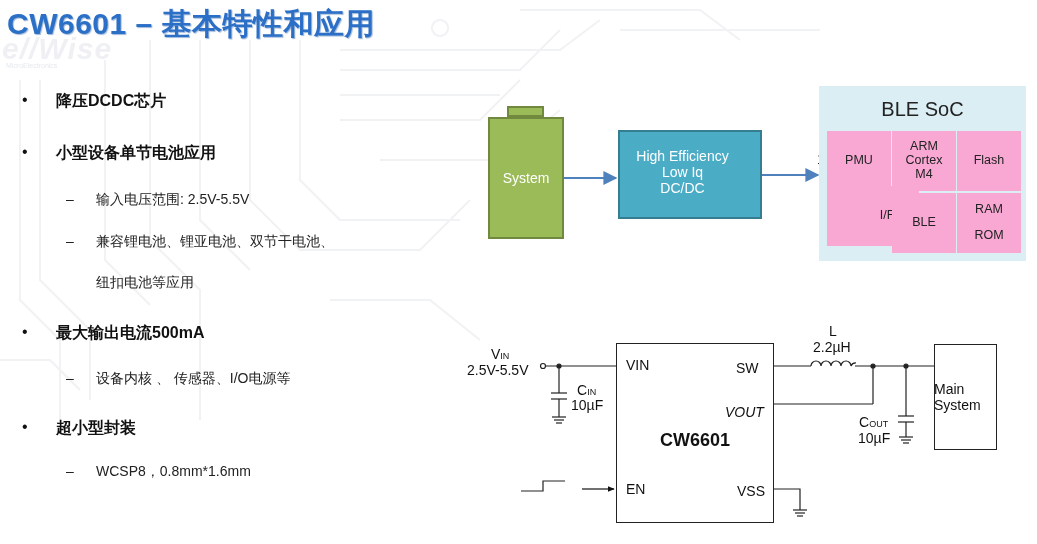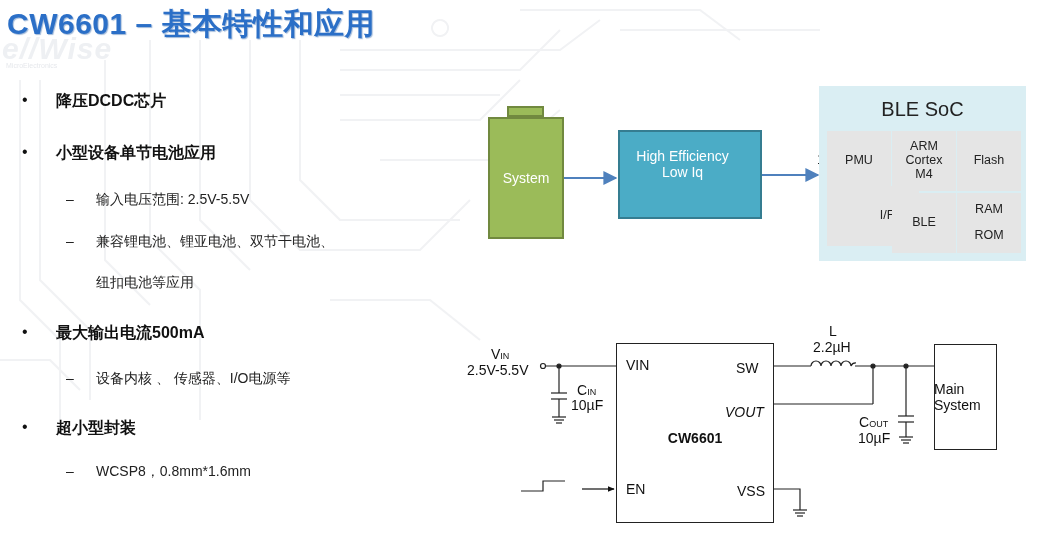--- a/index.html
+++ b/index.html
@@ -44,26 +44,26 @@
   
   .dcdc { position: absolute; left: 618px; top: 130px; width: 144px; height: 89px; background: #4bacc6; border: 2px solid #357d91; box-sizing: border-box; }
   .dcdc-label { position: absolute; left: 618px; top: 148px; width: 129px; color: #ffffff; font-size: 14px; text-align: center; line-height: 1.15; }
   .dcdc-label div { display: block; }
 
   .volt-label { position: absolute; left: 777px; top: 151px; font-size: 14px; color: #111; margin-left: 40px; }
 
   
   .soc { position: absolute; left: 819px; top: 86px; width: 207px; height: 175px; background: #daeef3; }
   .soc-title { position: absolute; left: 819px; top: 98px; width: 207px; font-size: 20px; color: #222; text-align: center; }
-  .soc-cell { position: absolute; width: 64px; height: 60px; background: #e5e5e5; font-size: 12.5px; color: #222;
+  .soc-cell { position: absolute; width: 64px; height: 60px; background: #f9a8d4; font-size: 12.5px; color: #222;
     display: flex; flex-direction: column; align-items: center; justify-content: center; line-height: 1.1; text-align: center; }
 
   
   .ic-box { position: absolute; left: 616px; top: 343px; width: 158px; height: 180px; border: 1.5px solid #222; box-sizing: border-box; background: transparent; }
-  .ic-name { position: absolute; left: 616px; top: 430px; width: 158px; text-align: center; font-weight: bold; font-size: 14px; color: #111; }
+  .ic-name { position: absolute; left: 616px; top: 430px; width: 158px; text-align: center; font-weight: bold; font-size: 18px; color: #111; }
   .pin { position: absolute; font-size: 14px; color: #111; }
   .sm { font-size: 14px; color: #111; }
   .sub { font-size: 9px; }
   .mainsys { position: absolute; left: 934px; top: 344px; width: 63px; height: 106px; border: 1.5px solid #222; box-sizing: border-box; }
   .mainsys-label { position: absolute; left: 934px; top: 381px; width: 63px; text-align: left; font-size: 14px; color: #111; line-height: 1.15; }
   svg.wires { position: absolute; left: 0; top: 0; z-index: 3; }
 </style>
 </head>
 <body>
 
@@ -134,20 +134,21 @@
 
 <div class="diagram">
   <div class="bat-cap"></div>
   <div class="bat-body"></div>
   <div class="bat-label">System</div>
 
   <div class="dcdc"></div>
   <div class="dcdc-label">
     <div>High Efficiency</div>
     <div>Low Iq</div>
+    <div>DC/DC</div>
   </div>
 
   <div class="volt-label">1.8V</div>
 
   <div class="soc"></div>
   <div class="soc-title">BLE SoC</div>
 
   <div class="soc-cell" style="left:827px; top:131px;">
     <span>PMU</span>
   </div>

